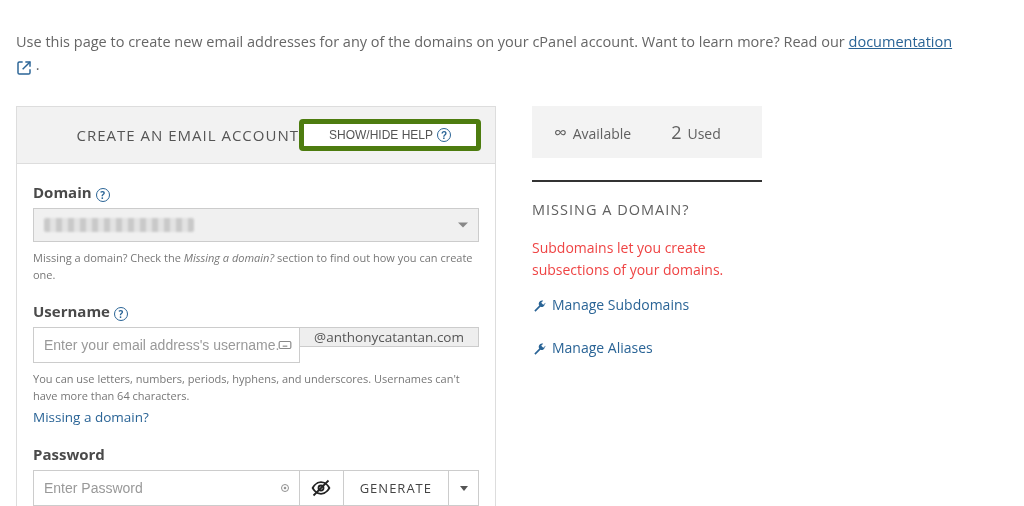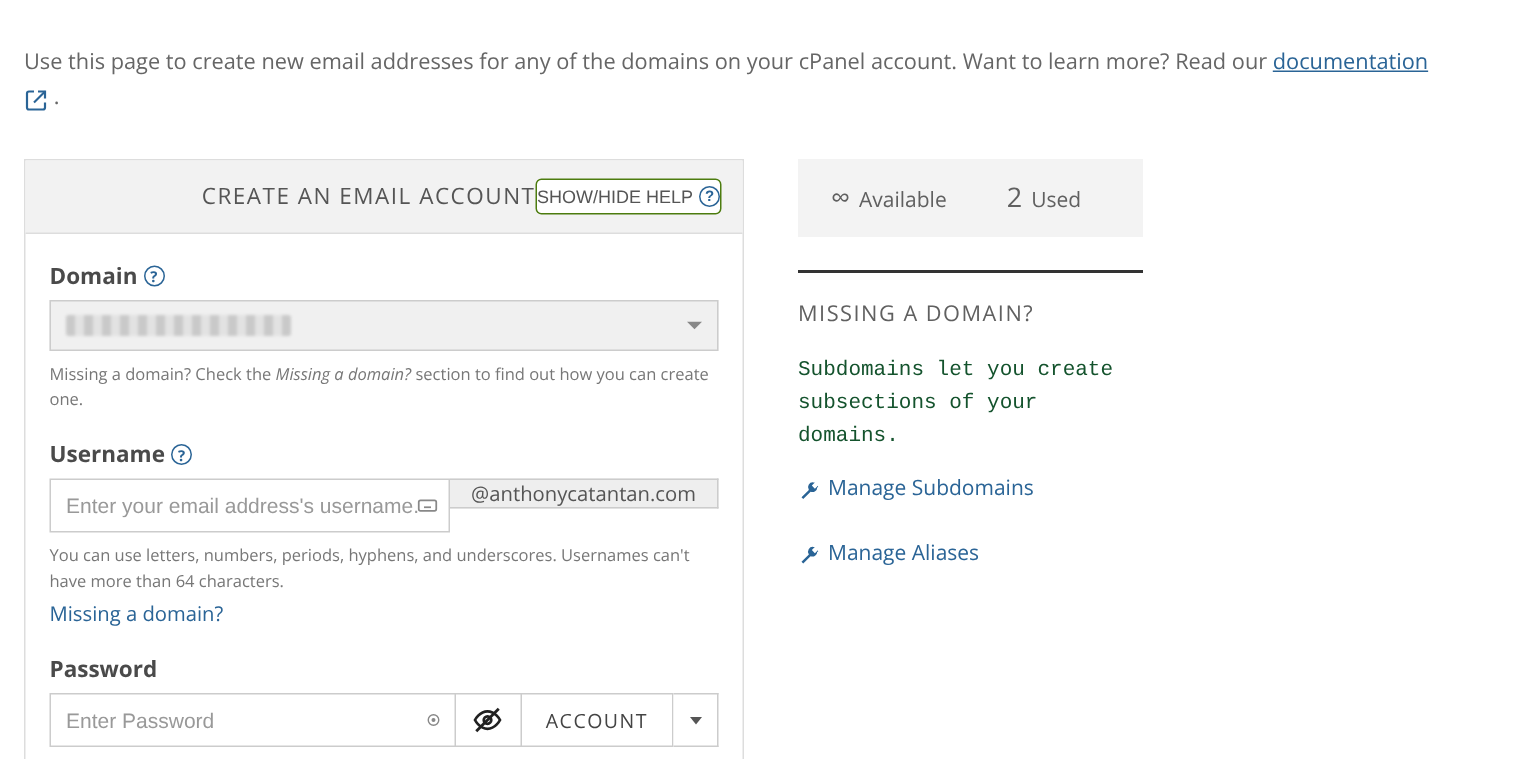--- a/index.html
+++ b/index.html
@@ -27,39 +27,39 @@
     align-items: center;
   }
   .panel-title {
     font-size: 15px;
     letter-spacing: 1px;
     color: #555;
     font-weight: 400;
   }
   .btn {
     background: #fff;
-    border: 1px solid #4d7c0f;
+    border: 5px solid #4d7c0f;
     border-radius: 4px;
-    padding: 4px 0;
+    padding: 4px 25px;
     font-size: 12px;
     color: #555;
     cursor: pointer;
     display: inline-flex;
     align-items: center;
     gap: 4px;
   }
   .panel-body { padding: 14px 16px 16px 16px; }
   .field-label {
     font-weight: 700;
     color: #4a4a4a;
     font-size: 15px;
     margin-top: 18px;
     margin-bottom: 6px;
     display: flex;
-    align-items: center;
+    align-items: flex-end;
     gap: 4px;
   }
   .field-label:first-of-type { margin-top: 4px; }
   .help-q {
     display: inline-flex;
     align-items: center;
     justify-content: center;
     width: 14px; height: 14px;
     border: 1.2px solid #2a6496;
     border-radius: 50%;
@@ -161,21 +161,21 @@
   .stat-value { font-size: 18px; color: #606060; }
   .stat-label { font-size: 14px; }
   .divider { border-top: 2px solid #333; margin: 22px 0 18px 0; width: 230px; }
   .right-heading {
     font-size: 14.5px;
     letter-spacing: 1px;
     color: #606060;
     font-weight: 400;
     margin-bottom: 18px;
   }
-  .right-text { color: #14532d; font-size: 14px; line-height: 1.55; margin-bottom: 14px; width: 220px; font-family: Liberation Mono, monospace; }
+  .right-text { color: #ef4444; font-size: 14px; line-height: 1.55; margin-bottom: 14px; width: 220px; }
   .wrench-link { color: #2a6496; text-decoration: none; font-size: 14px; display: inline-flex; align-items: flex-end; gap: 6px; margin-bottom: 24px; }
   svg { display: block; }
   .inline-icon { display: inline-block; vertical-align: middle; position: relative; }
   .input-with-icon { position: relative; flex: 1; display: flex; }
   .input-with-icon .trailing { position: absolute; right: 8px; top: 50%; transform: translateY(-50%); }
 </style>
 </head>
 <body>
 
 <div class="intro">
@@ -248,21 +248,21 @@
         <div class="icon-btn">
           <span>
             <svg width="20" height="20" viewBox="0 0 24 24" fill="none" stroke="#222" stroke-width="2.2">
                 <path d="M2 12s3.5-7 10-7 10 7 10 7-3.5 7-10 7S2 12 2 12z"></path>
                 <circle cx="12" cy="12" r="3"></circle>
                 <line x1="3" y1="21" x2="21" y2="3"></line>
               </svg>
           </span>
         </div>
         <div class="gen-btn">
-          <span>ACCOUNT</span>
+          <span>GENERATE</span>
         </div>
         <div class="caret-btn">
           <div class="caret-down"></div>
         </div>
       </div>
     </div>
   </div>
 
   <div class="right">
     <div class="stats-box">

